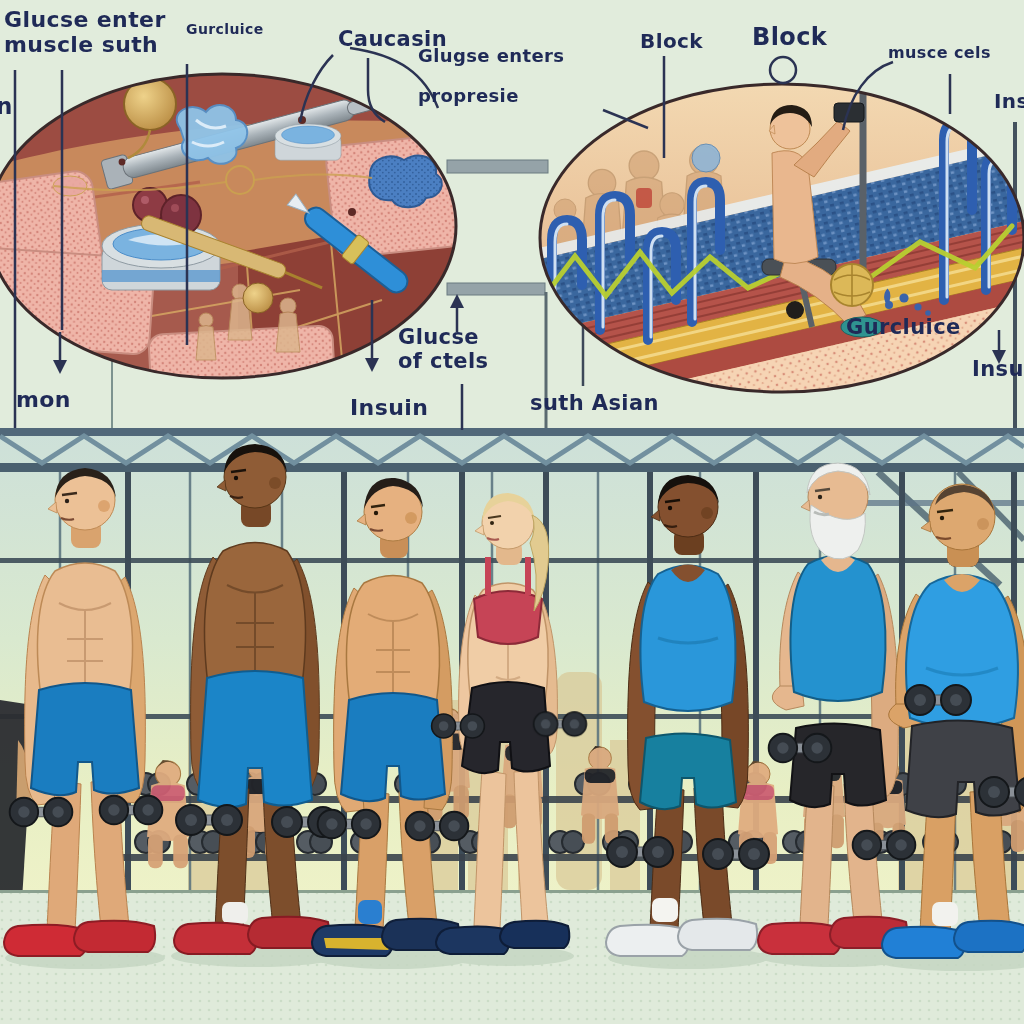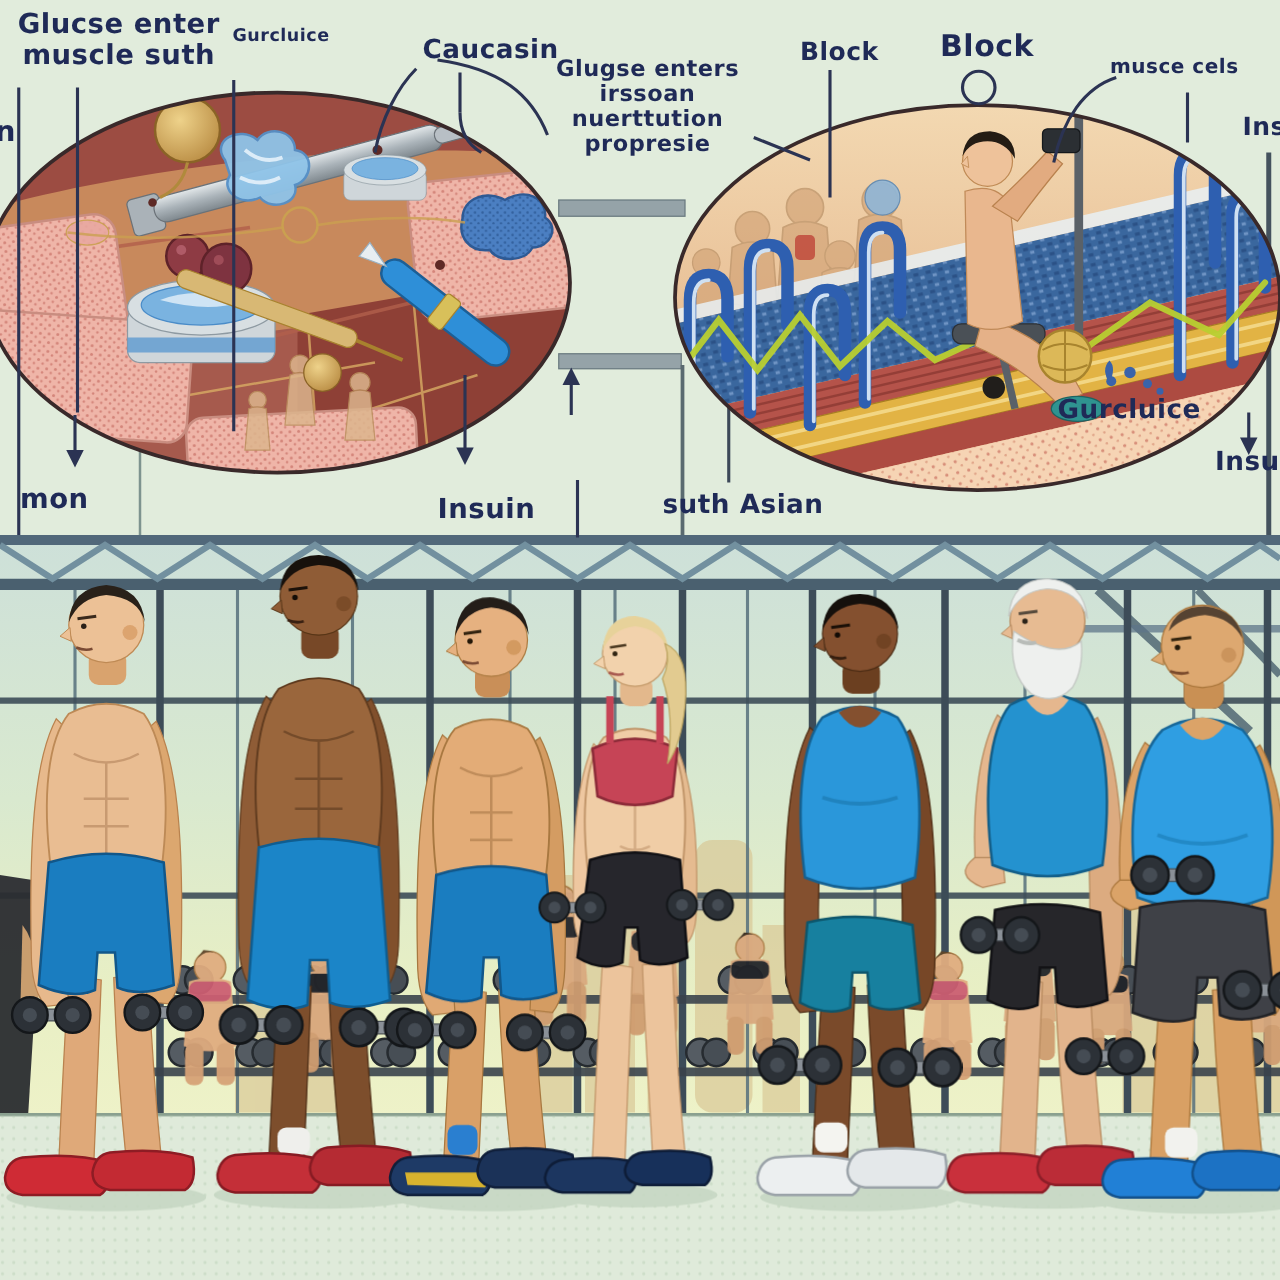--- a/index.html
+++ b/index.html
@@ -1,21 +1,21 @@
 <!DOCTYPE html>
 <html><head>
 <meta charset="utf-8">
 <style>
   html,body{margin:0;padding:0;background:#b8c4b4;}
   #canvas{position:relative;width:1024px;height:1024px;overflow:hidden;
           background:#e1ecdc;font-family:"DejaVu Sans",sans-serif;}
   svg{position:absolute;left:0;top:0;}
   .lbl{position:absolute;color:#1f2a57;font-weight:700;font-size:21px;
        line-height:1.12;letter-spacing:.4px;white-space:nowrap;z-index:30;}
-  .lbl.center{text-align:center;white-space:normal;}
+  .lbl.center{white-space:normal;}
 </style>
 </head>
 <body>
 
 <div id="canvas">
 
 <svg width="1024" height="1024" viewBox="0 0 1024 1024">
 <defs>
   <linearGradient id="glass" x1="0" y1="0" x2="0" y2="1">
     <stop offset="0" stop-color="#cde0d9"></stop>
@@ -627,36 +627,40 @@
   <span>Glucse enter</span><br>
   <span>muscle suth</span>
 </div>
 
 <div class="lbl" style="left:186px;top:22px;font-size:14px"><span>Gurcluice</span></div>
 
 <div class="lbl" style="left:338px;top:28px;font-size:21px"><span>Caucasin</span></div>
 
 <div class="lbl center" style="left:418px;top:46px;width:200px;font-size:18px">
   <span>Glugse enters</span><br>
-  <span>irssoan nuerttution</span><br>
+  <br>
   <span>propresie</span>
 </div>
 
 <div class="lbl" style="left:640px;top:30px;font-size:20px"><span>Block</span></div>
 
 <div class="lbl" style="left:752px;top:24px;font-size:24px"><span>Block</span></div>
 
 <div class="lbl" style="left:888px;top:44px;font-size:16px"><span>musce cels</span></div>
 
 <div class="lbl" style="left:994px;top:90px;font-size:20px"><span>Inslu</span></div>
 
 <div class="lbl" style="left:16px;top:388px;font-size:22px"><span>mon</span></div>
 
 <div class="lbl" style="left:350px;top:396px;font-size:22px"><span>Insuin</span></div>
 
+<div class="lbl center" style="left:398px;top:326px;width:120px;font-size:21px">
+  <span>Glucse</span><br>
+  <span>of ctels</span>
+</div>
 
 <div class="lbl" style="left:530px;top:392px;font-size:21px"><span>suth Asian</span></div>
 
 <div class="lbl" style="left:846px;top:316px;font-size:21px"><span>Gurcluice</span></div>
 
 <div class="lbl" style="left:972px;top:358px;font-size:21px"><span>Insuin</span></div>
 
 </div>
 
 </body></html>

